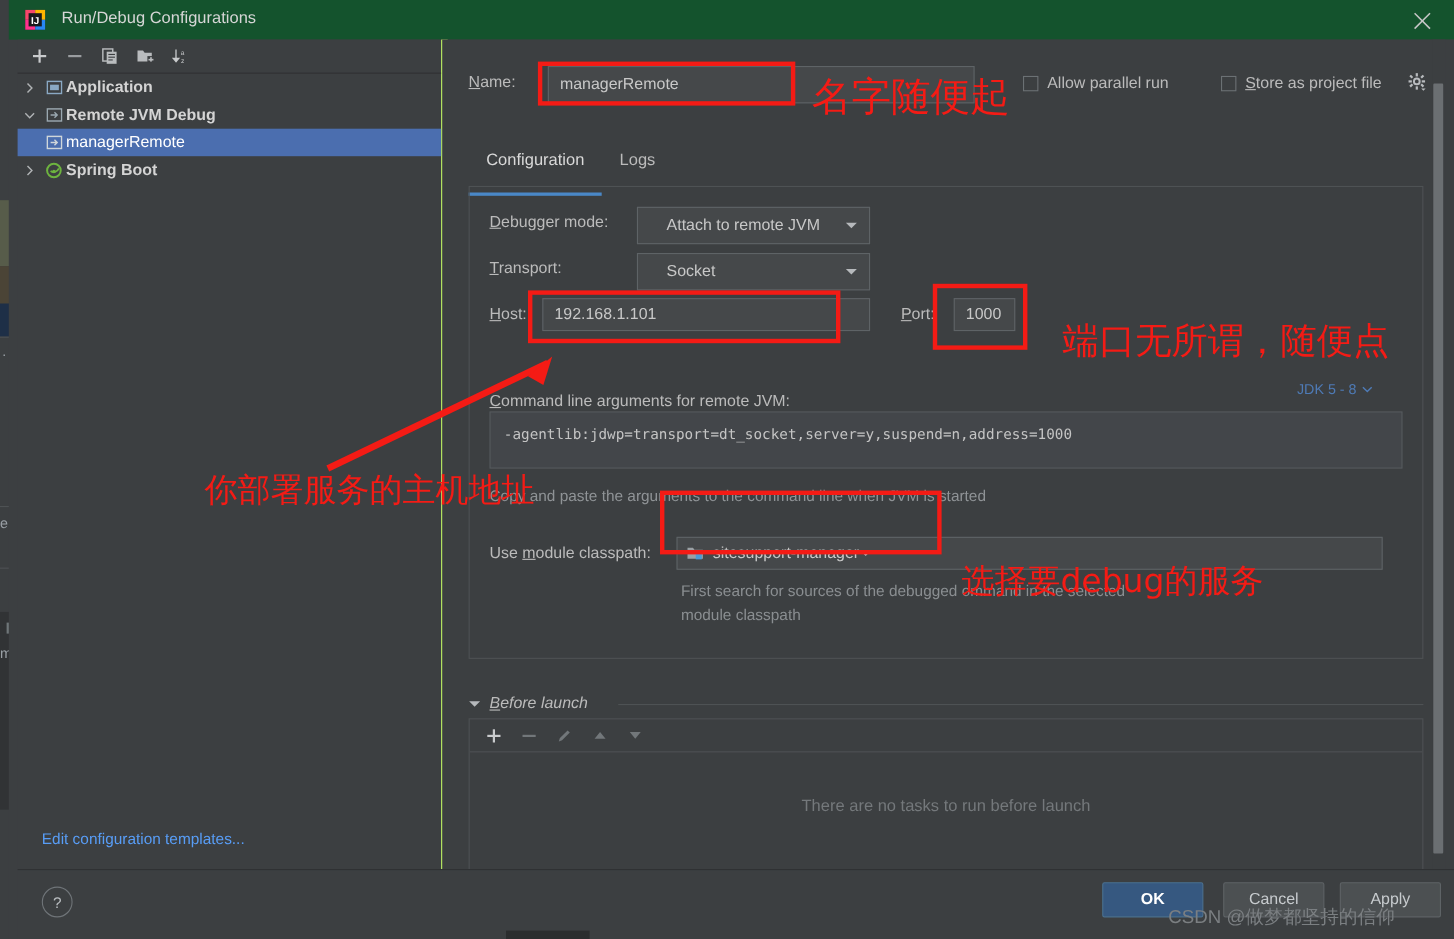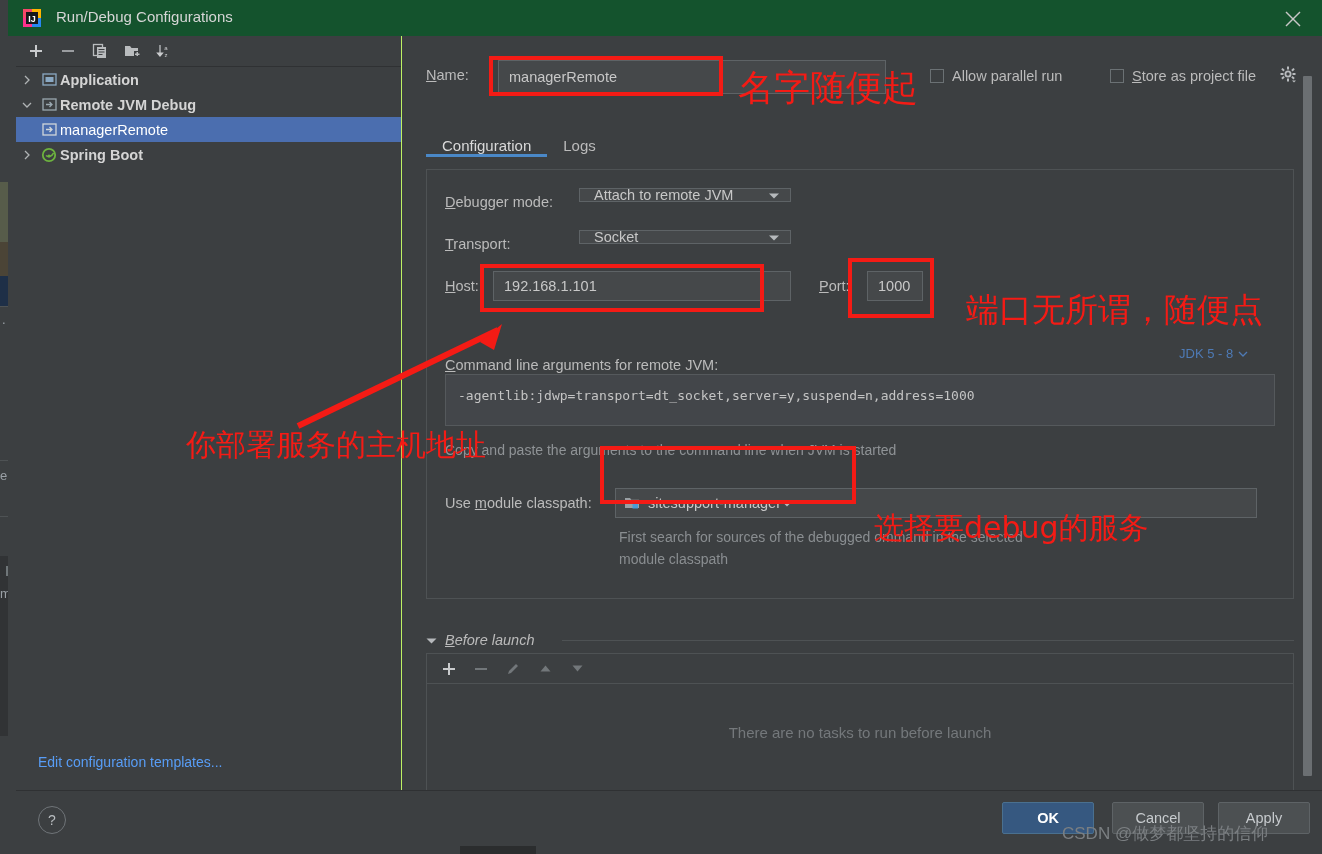--- a/index.html
+++ b/index.html
@@ -109,40 +109,40 @@
   .chkbox {
     width: 14px; height: 14px; border: 1px solid #6b7174; background: #3c3f41;
     box-sizing: border-box; margin-right: 8px; flex: 0 0 14px;
     display:flex; align-items:center; justify-content:center;
   }
   .chk-label { font-size: 14.5px; color: #bbbbbb; white-space: nowrap; }
 
   
   .tabs { position: absolute; left: 24px; top: 95px; display: flex; }
   .tab {
-    padding: 6px 16px 3px 16px; font-size: 15px; color: #bbbbbb; cursor: default;
+    padding: 6px 16px 24px 16px; font-size: 15px; color: #bbbbbb; cursor: default;
     position: relative;
   }
   .tab.active { color: #d9d9d9; }
   .tab.active::after {
     content: ""; position: absolute; left: 0; right: 0; bottom: 0;
     height: 3px; background: #4a88c7;
   }
 
   
   .settings-box {
     position: absolute; left: 24px; top: 133px; width: 868px; height: 430px;
     border: 1px solid #4e5254; box-sizing: border-box;
   }
 
   .field-label { position: absolute; font-size: 14.5px; color: #bbbbbb; }
   .combo {
-    position: absolute; height: 14px; background: #45484a;
+    position: absolute; height: 34px; background: #45484a;
     border: 1px solid #5e6366; box-sizing: border-box;
-    display: flex; align-items: center; padding-left: 14px;
+    display: flex; align-items: center; padding-left: 26px;
     font-size: 14.5px; color: #c8c8c8; cursor: default;
   }
   .combo .arrow {
     position: absolute; right: 10px; top: 50%; transform: translateY(-50%);
   }
   .textinput {
     position: absolute; height: 30px; background: #45484a;
     border: 1px solid #5e6366; box-sizing: border-box;
     display: flex; align-items: center; padding-left: 10px;
     font-size: 14.5px; color: #c8c8c8;

